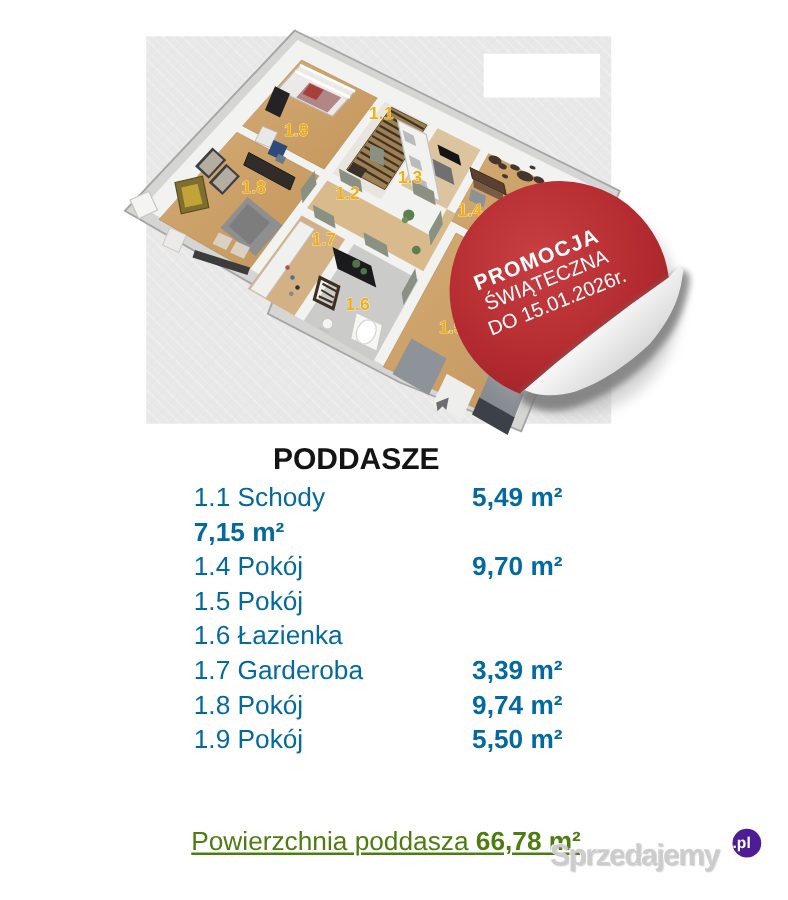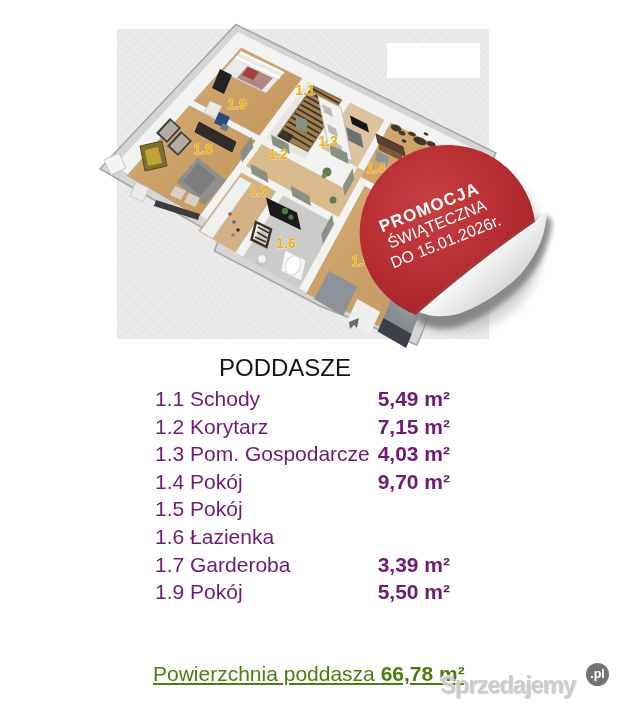--- a/index.html
+++ b/index.html
@@ -250,61 +250,60 @@
 <path d="M 535,222 C 543,212 548,210 546,221 C 543,243 534,258 520,275 C 502,292 481,306 461,313 C 446,318 429,317 420,312 L 416,315 Q 473,265 535,222 Z" fill="url(#curl)"></path>
 
 <g transform="translate(439,229) rotate(-22)" fill="#ffffff" font-family="Liberation Sans,sans-serif" text-anchor="middle">
 <text x="-1" y="-18" font-size="17" font-weight="bold" letter-spacing="1">PROMOCJA</text>
 <text x="0" y="0" font-size="16">ŚWIĄTECZNA</text>
 <text x="1.5" y="19.5" font-size="16">DO 15.01.2026r.</text>
 </g>
 </g>
 </svg>
 
-<div class="abs" style="left:150px;top:354px;width:270px;text-align:center;font-size:24px;font-weight:normal;color:#141414;">PODDASZE</div>
-
-<div class="abs" style="left:155px;top:387px;width:295px;font-size:21px;color:#701a75;">
+<div class="abs" style="left:150px;top:354px;width:270px;text-align:center;font-size:24px;font-weight:bold;color:#141414;">PODDASZE</div>
+
+<div class="abs" style="left:155px;top:387px;width:295px;font-size:21px;color:#0369a1;">
 
 <div class="row">
       <span>1.1 Schody</span>
       <b>5,49 m²</b>
     </div>
 
 <div class="row">
-      <span>1.2 Korytarz</span>
       <b>7,15 m²</b>
     </div>
 
-<div class="row">
-      <span>1.3 Pom. Gospodarcze</span>
-      <b>4,03 m²</b>
-    </div>
 
 <div class="row">
       <span>1.4 Pokój</span>
       <b>9,70 m²</b>
     </div>
 
 <div class="row">
       <span>1.5 Pokój</span>
     </div>
 
 <div class="row">
       <span>1.6 Łazienka</span>
     </div>
 
 <div class="row">
       <span>1.7 Garderoba</span>
       <b>3,39 m²</b>
     </div>
 
+<div class="row">
+      <span>1.8 Pokój</span>
+      <b>9,74 m²</b>
+    </div>
 
 <div class="row">
       <span>1.9 Pokój</span>
       <b>5,50 m²</b>
     </div>
 </div>
 
 <div class="abs" style="left:153px;top:662px;font-size:21px;color:#4d7c0f;text-decoration:underline;">Powierzchnia poddasza <b>66,78 m²</b></div>
 
 <div class="abs" style="left:440px;top:671px;font-size:24px;font-weight:bold;color:rgba(202,202,202,0.95);letter-spacing:-1.2px;text-shadow:-1px -1px 0 rgba(255,255,255,0.85),1px 1px 1px rgba(170,170,170,0.55);">Sprzedajemy</div>
 
-<div class="abs" style="left:586px;top:663px;width:23px;height:23px;border-radius:50%;background:#737373;color:#ffffff;font-size:12.5px;font-weight:bold;text-align:center;line-height:23px;">.pl</div>
+<div class="abs" style="left:586px;top:663px;width:23px;height:23px;border-radius:50%;background:#4c1d95;color:#ffffff;font-size:12.5px;font-weight:bold;text-align:left;line-height:23px;">.pl</div>
 
 </body></html>

